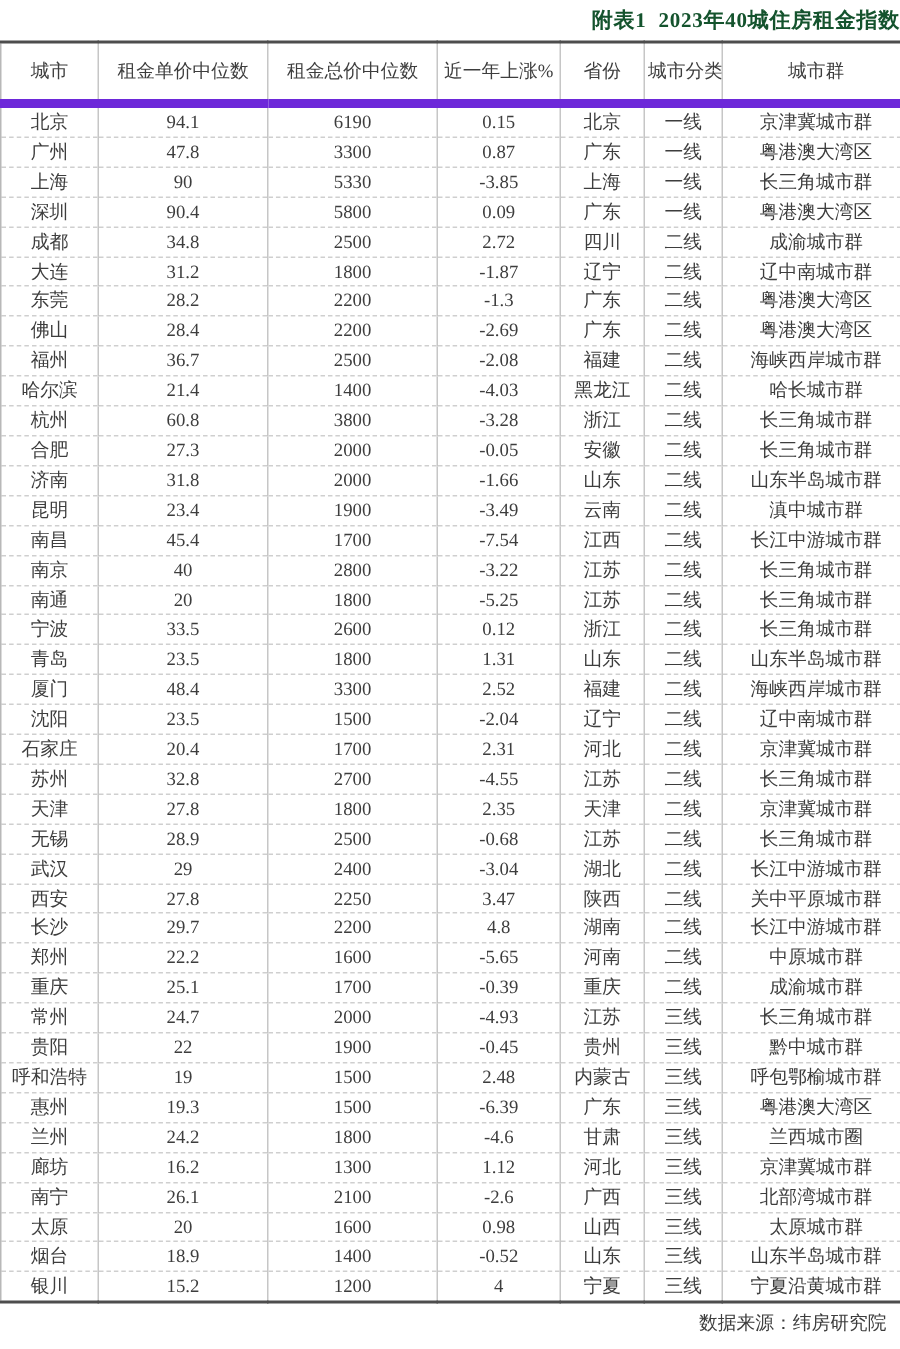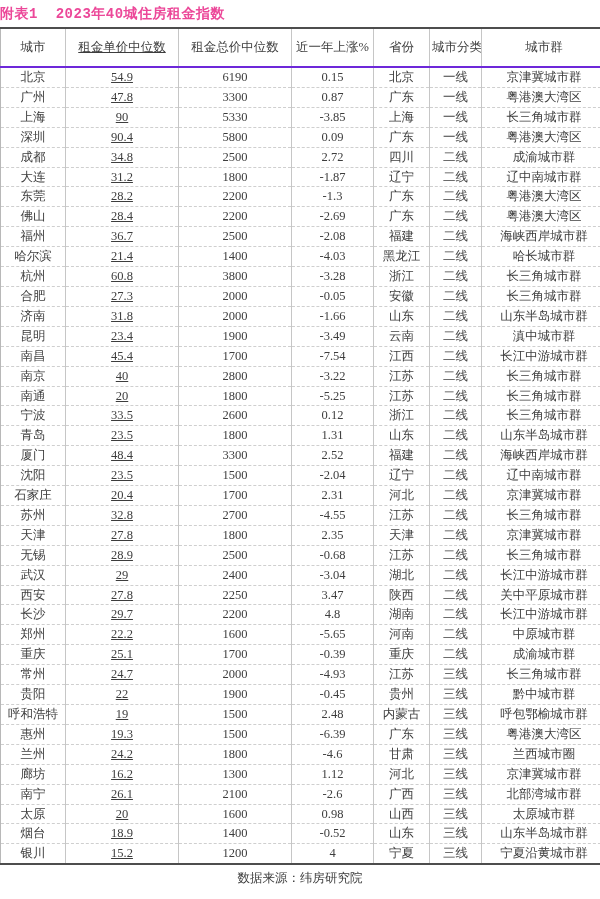--- a/index.html
+++ b/index.html
@@ -11,28 +11,27 @@
     font-family: "Liberation Serif", "DejaVu Serif", serif;
     color: #3d3d3d;
     overflow: hidden;
   }
   .page {
     width: 600px;
     height: 899px;
     box-sizing: border-box;
   }
   .title {
-    text-align: left;
+    text-align: right;
     font-size: 14px;
     font-weight: bold;
-    color: #ec4899;
+    color: #14532d;
     padding: 5px 0 4px 0;
     white-space: pre;
     letter-spacing: 0.5px;
-    font-family: Liberation Mono, monospace;
   }
   table.rent-table {
     border-collapse: collapse;
     table-layout: fixed;
     width: 582px;
     margin: 0 auto;
     font-size: 12.5px;
     color: #3d3d3d;
     border-left: 1px solid #b8b8b8;
     border-right: 1px solid #b8b8b8;
@@ -46,42 +45,42 @@
     vertical-align: middle;
     padding: 0 2px;
     overflow: hidden;
     white-space: nowrap;
     font-weight: normal;
   }
   table.rent-table th:first-child,
   table.rent-table td:first-child { border-left: none; }
   thead th {
     height: 37px;
-    border-bottom: 2px solid #6d28d9;
+    border-bottom: 6px solid #6d28d9;
     line-height: 1.25;
     white-space: normal;
   }
   tbody td {
     height: 18.9px;
     line-height: 18.9px;
     border-bottom: 1px dashed #cfcfcf;
   }
   tbody tr:last-child td { border-bottom: none; }
   
   .rent-table th:nth-child(1), .rent-table td:nth-child(1) { width: 60px; }
-  .rent-table th:nth-child(2), .rent-table td:nth-child(2) { width: 108px; text-decoration: underline; }
+  .rent-table th:nth-child(2), .rent-table td:nth-child(2) { width: 108px; }
   .rent-table th:nth-child(3), .rent-table td:nth-child(3) { width: 108px; font-family: Liberation Serif, serif; }
   .rent-table th:nth-child(4), .rent-table td:nth-child(4) { width: 77px; }
   .rent-table th:nth-child(5), .rent-table td:nth-child(5) { width: 51px; }
   .rent-table th:nth-child(6), .rent-table td:nth-child(6) { width: 47px; }
   .rent-table th:nth-child(7), .rent-table td:nth-child(7) { width: 120px; }
   .footer {
     width: 582px;
     margin: 5px auto 0 auto;
-    text-align: center;
+    text-align: right;
     font-size: 12.5px;
     color: #3d3d3d;
   }
 </style>
 </head>
 <body>
 
 <div class="page">
   <div class="title">附表1  2023年40城住房租金指数</div>
   <table class="rent-table">
@@ -92,21 +91,21 @@
           <th>租金总价中位数</th>
           <th>近一年上涨%</th>
           <th>省份</th>
           <th>城市分类</th>
           <th>城市群</th>
         </tr>
     </thead>
     <tbody>
         <tr>
           <td>北京</td>
-          <td>54.9</td>
+          <td>94.1</td>
           <td>6190</td>
           <td>0.15</td>
           <td>北京</td>
           <td>一线</td>
           <td>京津冀城市群</td>
         </tr>
         <tr>
           <td>广州</td>
           <td>47.8</td>
           <td>3300</td>

